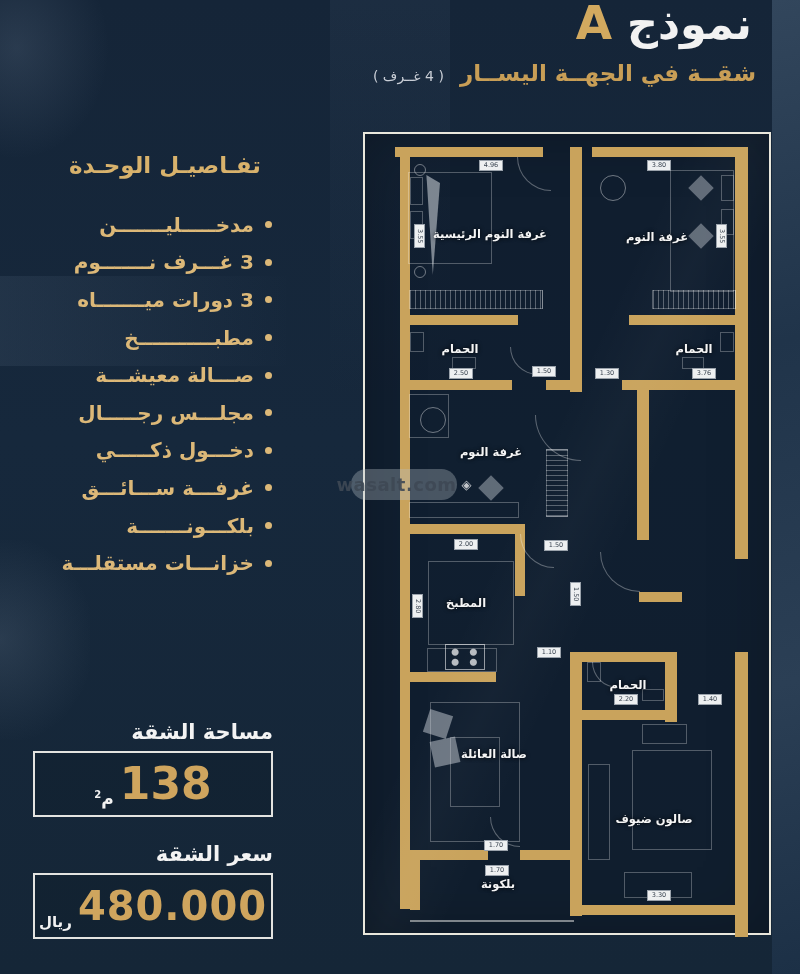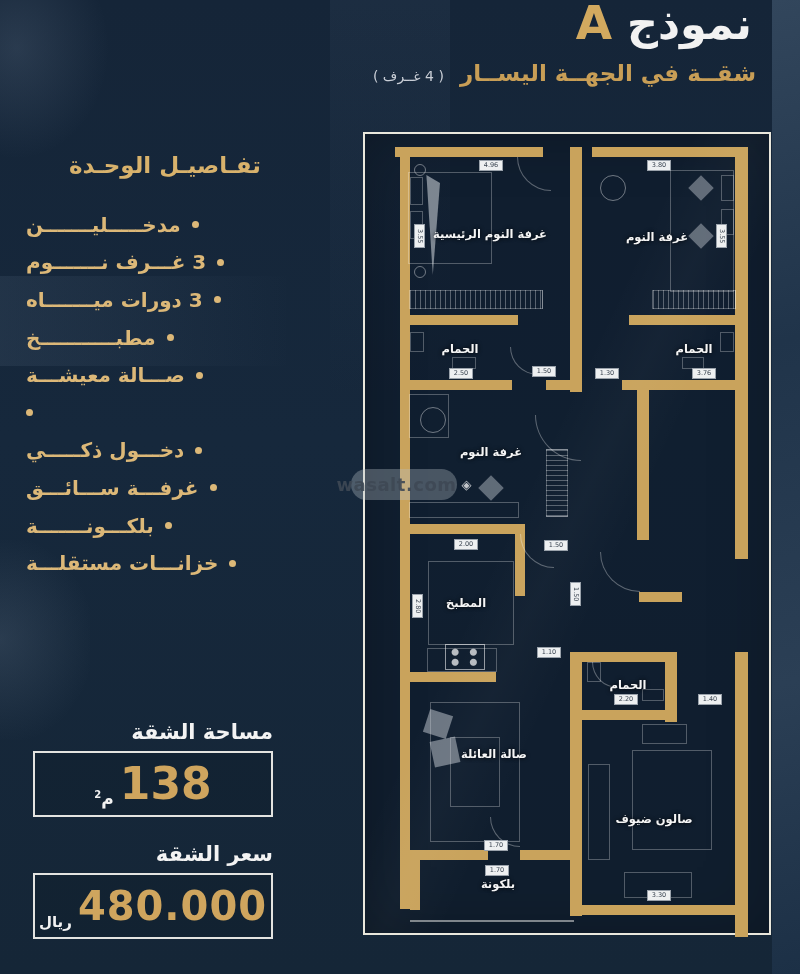--- a/index.html
+++ b/index.html
@@ -24,21 +24,21 @@
   .title .letter{color:#d2a95f;font-size:47px;}
   .subtitle{position:absolute;top:60px;right:44px;direction:rtl;white-space:nowrap;
     font-size:23px;font-weight:bold;color:#c89e56;}
   .subtitle .note{font-size:14px;color:#c9ced6;font-weight:normal;margin-right:8px;}
 
   
   .details-heading{position:absolute;left:0;top:152px;width:330px;text-align:center;direction:rtl;
     font-size:23px;font-weight:bold;color:#d8b26c;letter-spacing:.5px;}
   ul.details{position:absolute;left:26px;top:206px;width:246px;margin:0;padding:0;list-style:none;direction:rtl;}
   ul.details li{display:flex;align-items:center;gap:11px;height:37.6px;
-    font-size:20px;font-weight:bold;color:#dcb878;white-space:nowrap;justify-content:flex-end;}
+    font-size:20px;font-weight:bold;color:#dcb878;white-space:nowrap;}
   ul.details .bullet{width:7px;height:7px;border-radius:50%;background:#dcb878;flex:0 0 auto;}
 
   
   .spec{position:absolute;left:33px;width:240px;text-align:right;}
   .spec-heading{font-size:21px;font-weight:bold;color:#f3f3f3;direction:rtl;}
   .spec-box{margin-top:7px;height:66px;border:2px solid #e3e3e0;background:rgba(0,0,0,.10);
     display:flex;align-items:center;justify-content:center;direction:rtl;gap:6px;}
   .spec-box .num{color:#cfa55e;font-size:44px;font-weight:bold;line-height:1;}
   .spec-box .unit{color:#f2f2f2;font-size:17px;font-weight:bold;align-self:flex-end;margin-bottom:6px;margin-top:20px;}
   .spec-box .unit sup{font-size:10px;}
@@ -118,20 +118,21 @@
     <li>
         <span class="bullet"></span>
         <span>مطبـــــــــــخ</span>
       </li>
     <li>
         <span class="bullet"></span>
         <span>صـــالة معيشـــة</span>
       </li>
     <li>
         <span class="bullet"></span>
+        <span>مجلـــس رجـــــال</span>
       </li>
     <li>
         <span class="bullet"></span>
         <span>دخـــول ذكـــــي</span>
       </li>
     <li>
         <span class="bullet"></span>
         <span>غرفـــة ســـائـــق</span>
       </li>
     <li>

